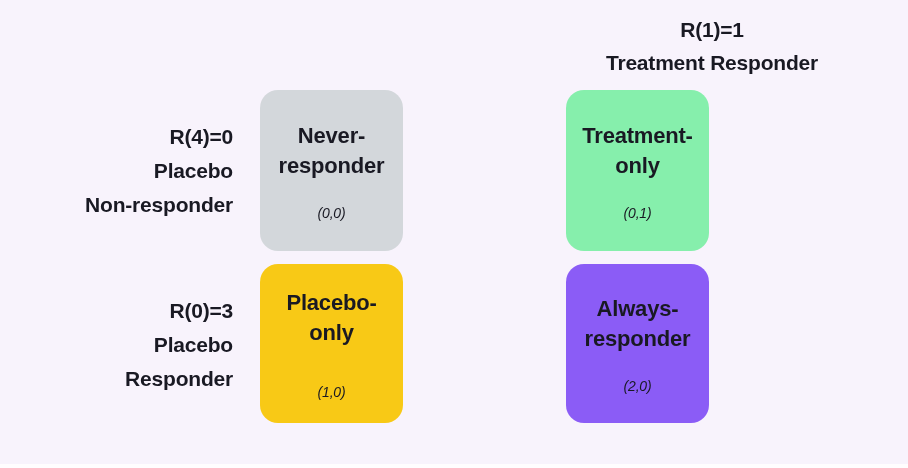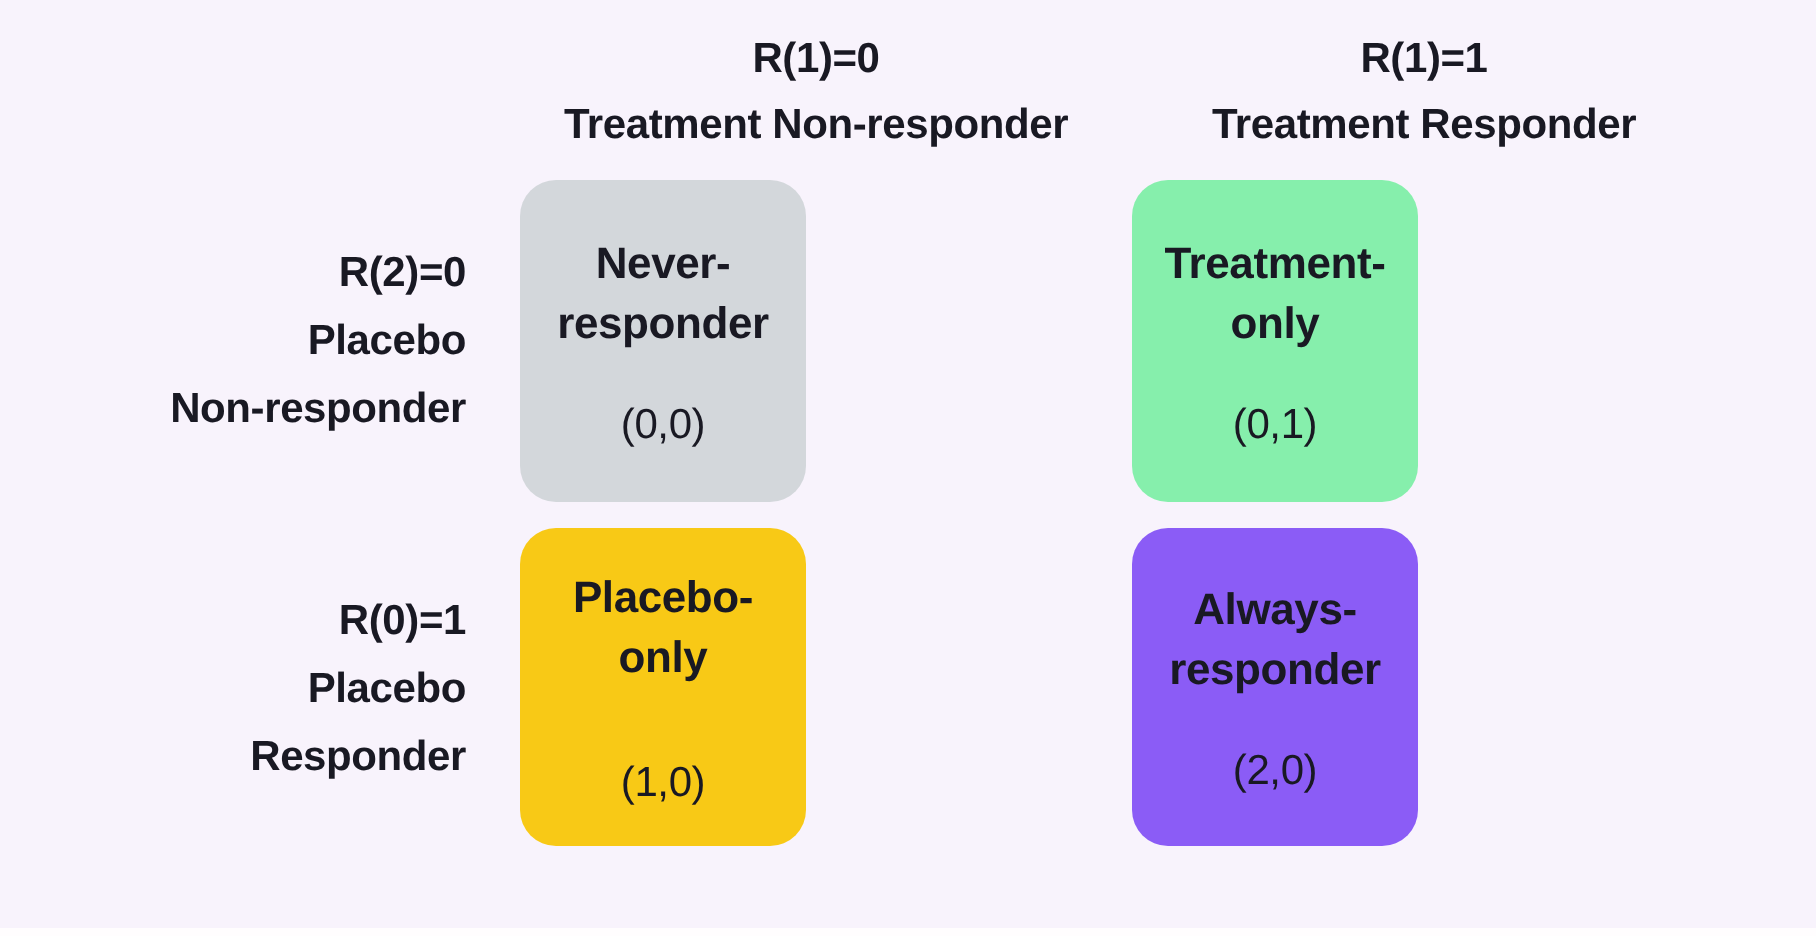--- a/index.html
+++ b/index.html
@@ -48,52 +48,49 @@
   .cell--r0c0 { left: 260px; top: 90px;  height: 161px; }
   .cell--r0c1 { left: 566px; top: 90px;  height: 161px; }
   .cell--r1c0 { left: 260px; top: 264px; height: 159px; }
   .cell--r1c1 { left: 566px; top: 264px; height: 159px; }
   .cell-title {
     font-weight: 700;
     font-size: 22px;
     line-height: 30px;
   }
   .cell-sub {
-    font-size: 21px;
+    font-size: 14px;
     font-weight: 400;
     margin-top: 24px;
+    font-style: italic;
   }
   .bottom-edge {
     position: absolute;
     left: 0; right: 0; bottom: 0;
     height: 4px;
     background: #fffdfe;
   }
 </style>
 </head>
 <body>
 
 <div class="canvas" style="background: rgb(248, 243, 252); color: rgb(25, 25, 35);">
 
-  <div class="col-header col-header--left">
-    <div>R(1)=0</div>
-    <div>Treatment Non-responder</div>
-  </div>
   <div class="col-header col-header--right">
     <div>R(1)=1</div>
     <div>Treatment Responder</div>
   </div>
 
   <div class="row-header row-header--top">
-    <div>R(2)=0</div>
+    <div>R(4)=0</div>
     <div>Placebo</div>
     <div>Non-responder</div>
   </div>
   <div class="row-header row-header--bottom">
-    <div>R(0)=1</div>
+    <div>R(0)=3</div>
     <div>Placebo</div>
     <div>Responder</div>
   </div>
 
   <div class="cell cell--r0c0" style="background: rgb(211, 215, 219);">
     <div class="cell-title">
       <div>Never-</div>
       <div>responder</div>
     </div>
     <div class="cell-sub">(0,0)</div>

